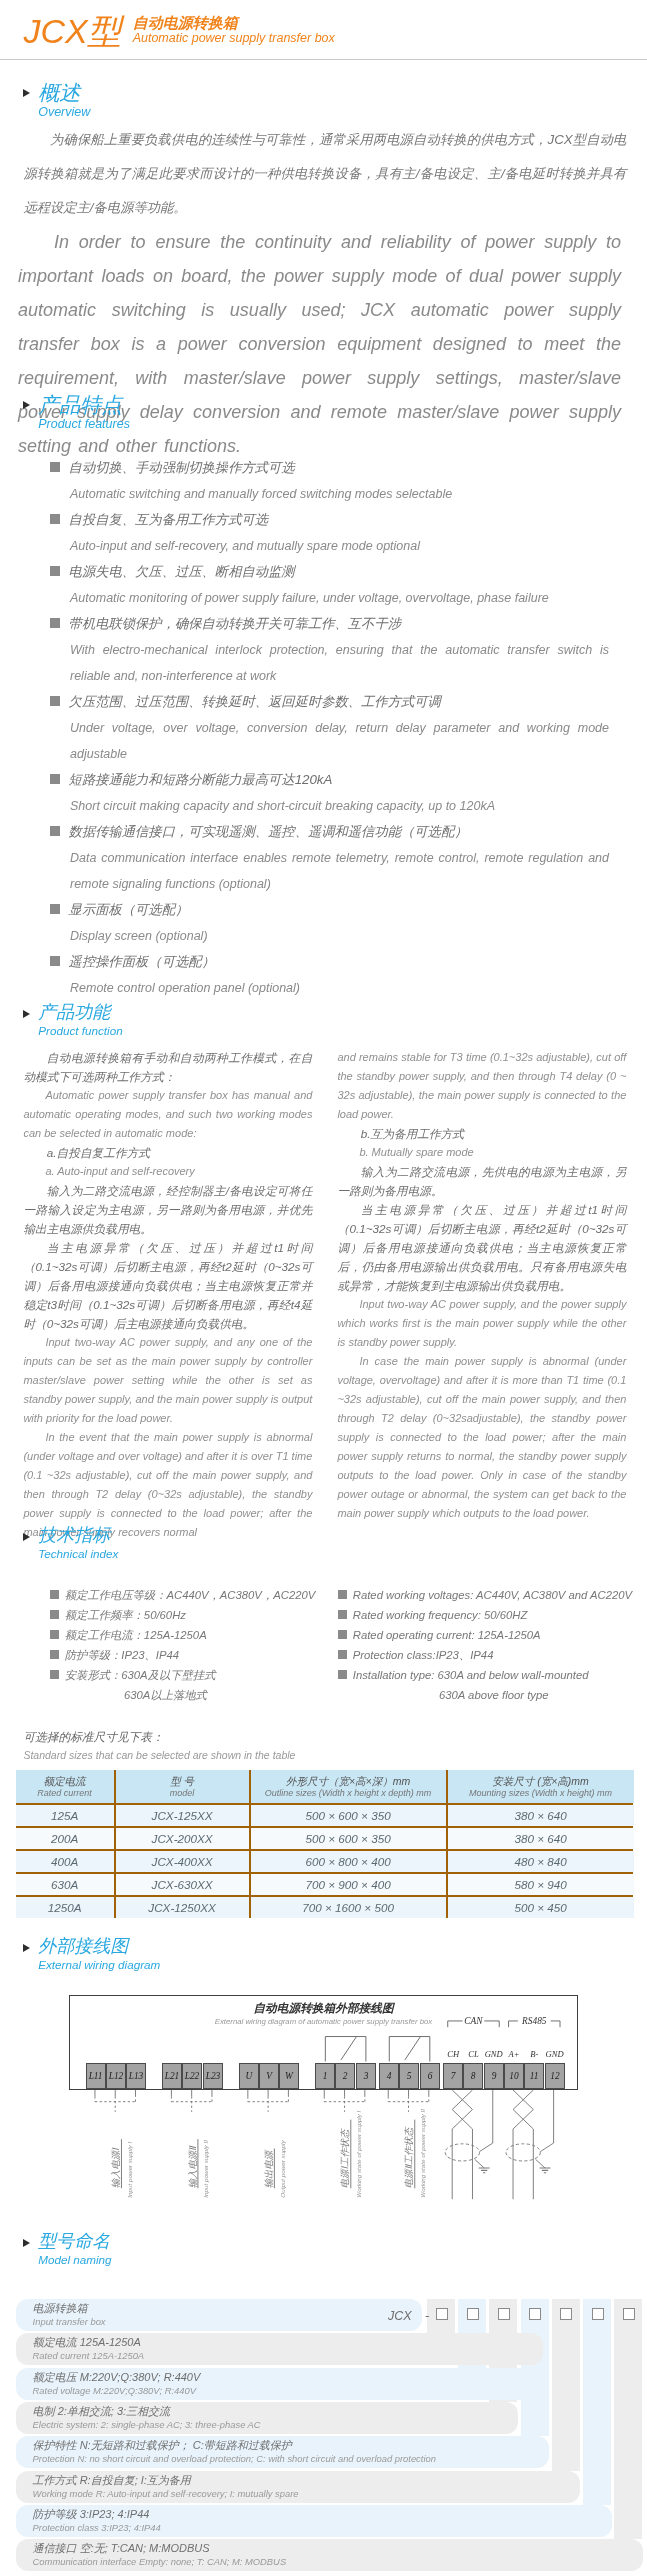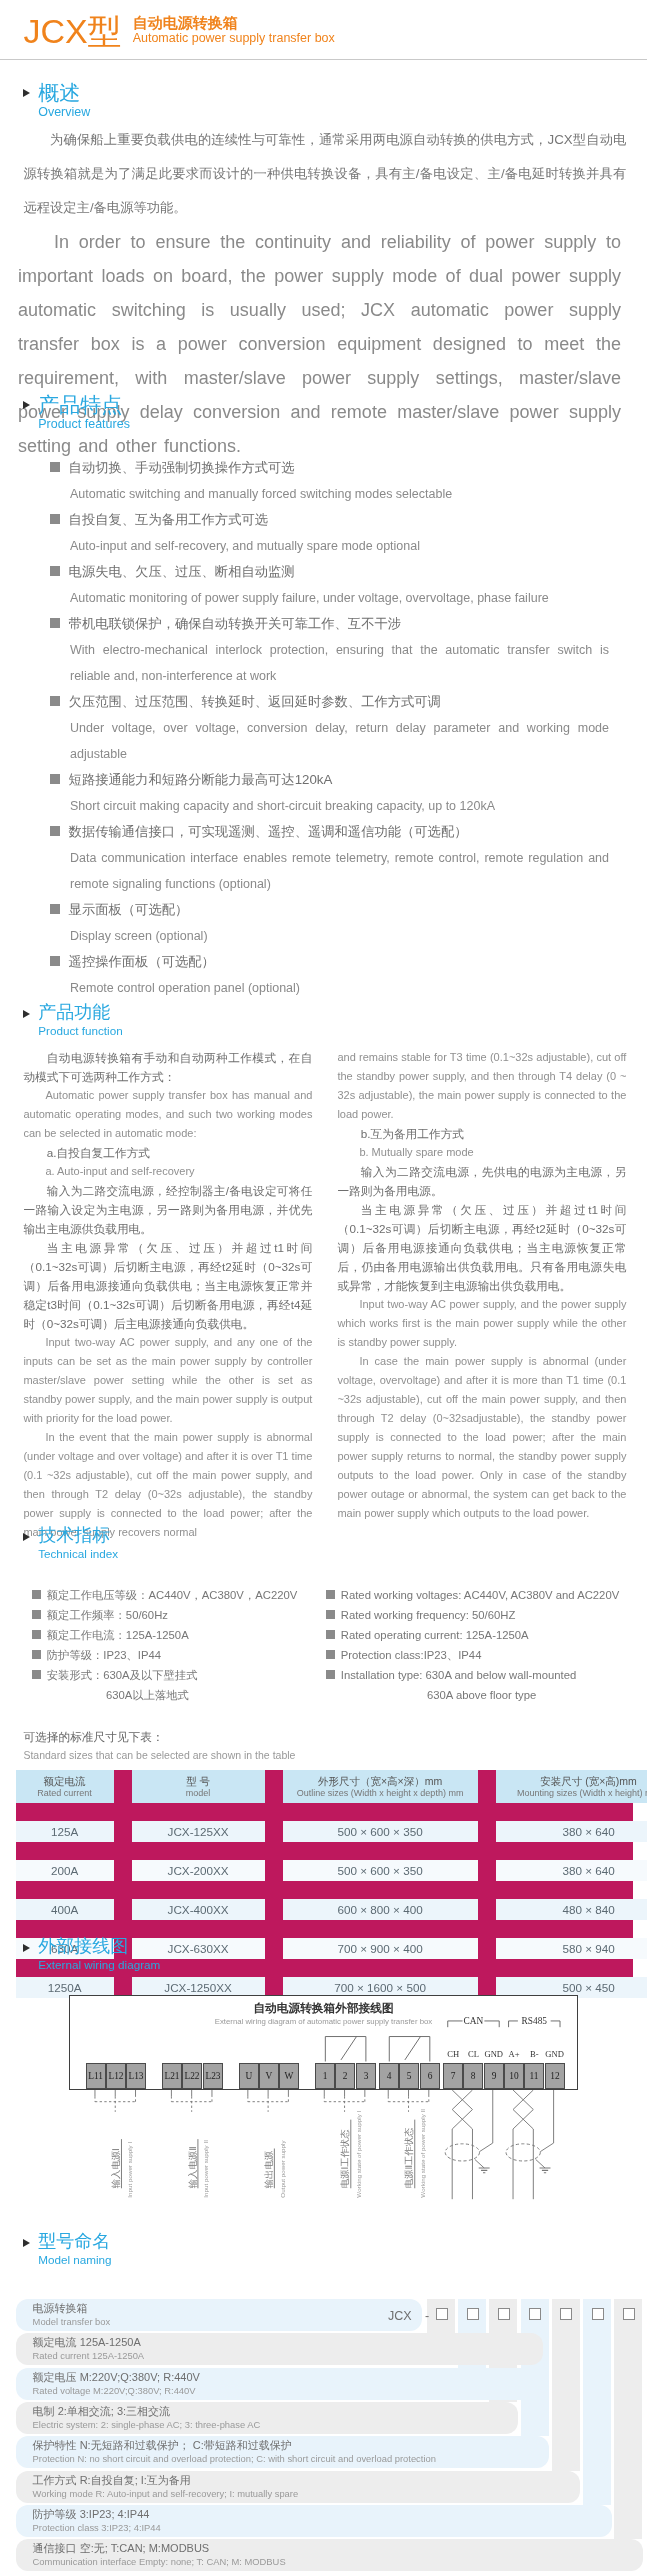--- a/index.html
+++ b/index.html
@@ -1,17 +1,17 @@
 <!DOCTYPE html>
 <html style="font-size:12.5px"><head>
 <meta charset="utf-8">
 <style>
   html,body{margin:0;padding:0;background:#fff;}
   #doc{position:relative;width:648px;height:2576px;background:#fff;overflow:hidden;
-       font-family:"Liberation Sans",sans-serif;}
+       font-family:"Liberation Sans",sans-serif;font-style:italic;}
   
   .title-block{position:absolute;top:12.5px;left:23.4px;display:flex;align-items:flex-start;}
   .model-name{font-size:34px;line-height:36px;color:#f0831c;letter-spacing:0px;}
   .title-right{margin-left:11px;padding-top:1.6px;}
   .title-cn{font-size:15px;font-weight:bold;color:#f0831c;line-height:17px;}
   .title-en{font-size:12.5px;color:#f0831c;line-height:15.6px;}
   .rule{position:absolute;top:59px;left:0;width:648px;height:0.8px;background:#c9c9c9;}
   
   .sec-head{position:absolute;left:23.4px;display:flex;align-items:flex-start;}
   .tri{width:0;height:0;border-left:7px solid #2e2e2e;border-top:4.7px solid transparent;
@@ -30,32 +30,32 @@
   .feat-cn{font-size:13.3px;line-height:26px;color:#6f6f6f;}
   .sq{display:inline-block;width:10px;height:10px;background:#8a8a8a;margin-right:8.6px;}
   .feat-en{font-size:12.5px;line-height:26px;color:#8a8a8a;padding-left:20px;text-align:justify;}
   
   #function-cols{position:absolute;top:1048px;left:23.4px;width:603px;display:flex;gap:25px;}
   .fcol{width:289px;}
   .f-cn{font-size:11.7px;line-height:19px;color:#6e6e6e;text-indent:2em;text-align:justify;margin:0;}
   .f-en{font-size:11px;line-height:19px;color:#909090;text-indent:2em;text-align:justify;margin:0;}
   .f-cont{text-indent:0;}
   
-  #tech-cols{position:absolute;top:1585px;left:32px;display:flex;gap:13px;}
+  #tech-cols{position:absolute;top:1585px;left:50px;display:flex;gap:7px;}
   .tcol{width:281px;}
   .tcol.right{width:301px;}
   .t-item{font-size:11.3px;line-height:20px;color:#777;white-space:nowrap;}
   .t-item .sq{width:8.6px;height:8.6px;margin-right:6.2px;}
   .t-cont-cn{padding-left:74px;}
   .t-cont-en{padding-left:101px;}
   
   .note-cn{position:absolute;top:1730px;left:23.4px;font-size:11.7px;color:#666;}
   .note-en{position:absolute;top:1749px;left:23.4px;font-size:10.5px;color:#999;}
   #sizes-table{position:absolute;top:1770px;left:15.6px;width:617px;display:grid;
-               grid-template-columns:98px 133px 195px 186px;gap:18px;background:#be185d;text-align:right;}
+               grid-template-columns:98px 133px 195px 186px;gap:2px;background:#a16207;text-align:right;}
   .th{background:#c9e6f4;height:33px;display:flex;flex-direction:column;align-items:center;
       justify-content:center;}
   .th .h-cn{font-size:10.5px;color:#555;line-height:14px;}
   .th .h-en{font-size:9px;color:#777;line-height:11px;}
   .td{height:21px;display:flex;align-items:center;justify-content:center;font-size:11.7px;color:#5c6a73;}
   .row-a{background:#ecf5fb;}
   .row-b{background:#f6fafd;}
   
   #wiring-box{position:absolute;top:1995px;left:69px;width:509px;height:95px;
               border:1.6px solid #3f3f3f;box-sizing:border-box;background:#fff;}
@@ -338,21 +338,21 @@
   <div class="strip band-gray" style="left:427px;height:34px"></div>
   <div class="strip band-blue" style="left:458px;height:69px"></div>
   <div class="strip band-gray" style="left:489px;height:103px"></div>
   <div class="strip band-blue" style="left:521px;height:137px"></div>
   <div class="strip band-gray" style="left:552px;height:172px"></div>
   <div class="strip band-blue" style="left:583px;height:206px"></div>
   <div class="strip band-gray" style="left:614px;height:240px"></div>
 
   <div class="band band-blue" style="top:2299px;width:406px">
     <div class="b-cn">电源转换箱</div>
-    <div class="b-en">Model transfer box</div>
+    <div class="b-en">Input transfer box</div>
   </div>
   <div class="band band-gray" style="top:2333px;width:527px">
     <div class="b-cn">额定电流  125A-1250A</div>
     <div class="b-en">Rated current  125A-1250A</div>
   </div>
   <div class="band band-blue" style="top:2368px;width:525px">
     <div class="b-cn">额定电压  M:220V;Q:380V; R:440V</div>
     <div class="b-en">Rated voltage  M:220V;Q:380V; R:440V</div>
   </div>
   <div class="band band-gray" style="top:2402px;width:502px">

